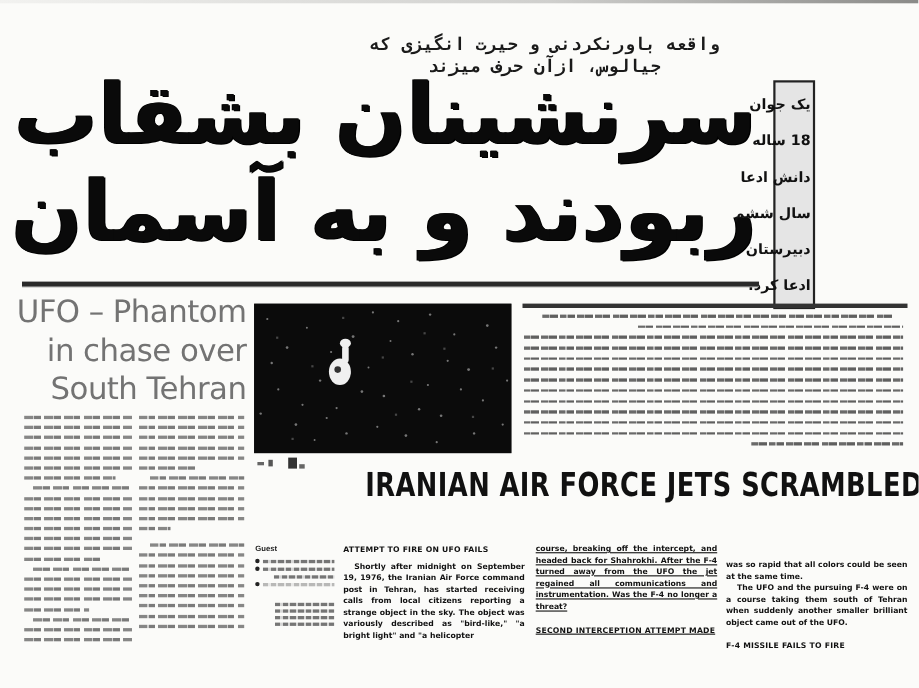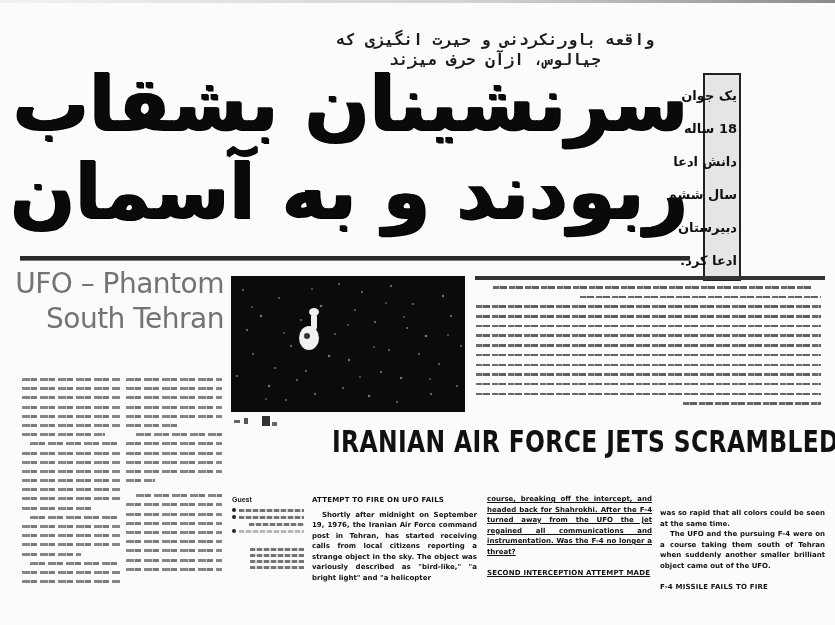--- a/index.html
+++ b/index.html
@@ -116,20 +116,21 @@
   <span>دانش ادعا</span>
   <span>سال ششم</span>
   <span>دبیرستان</span>
   <span>ادعا کرد:</span>
 </div>
 
 <div class="abs rule-main"></div>
 
 <div class="abs en-head">
   <div>UFO – Phantom</div>
+  <div>in chase over</div>
   <div>South Tehran</div>
 </div>
 
 <div class="abs photo">
   <svg width="234" height="136" viewBox="0 0 234 136">
     <rect width="234" height="136" fill="#0b0b0b"></rect>
     <g fill="#cfcfcf" opacity="0.55">
       <circle cx="12" cy="14" r="1"></circle>
         <circle cx="30" cy="40" r="1.2"></circle>
         <circle cx="48" cy="22" r="0.9"></circle>

